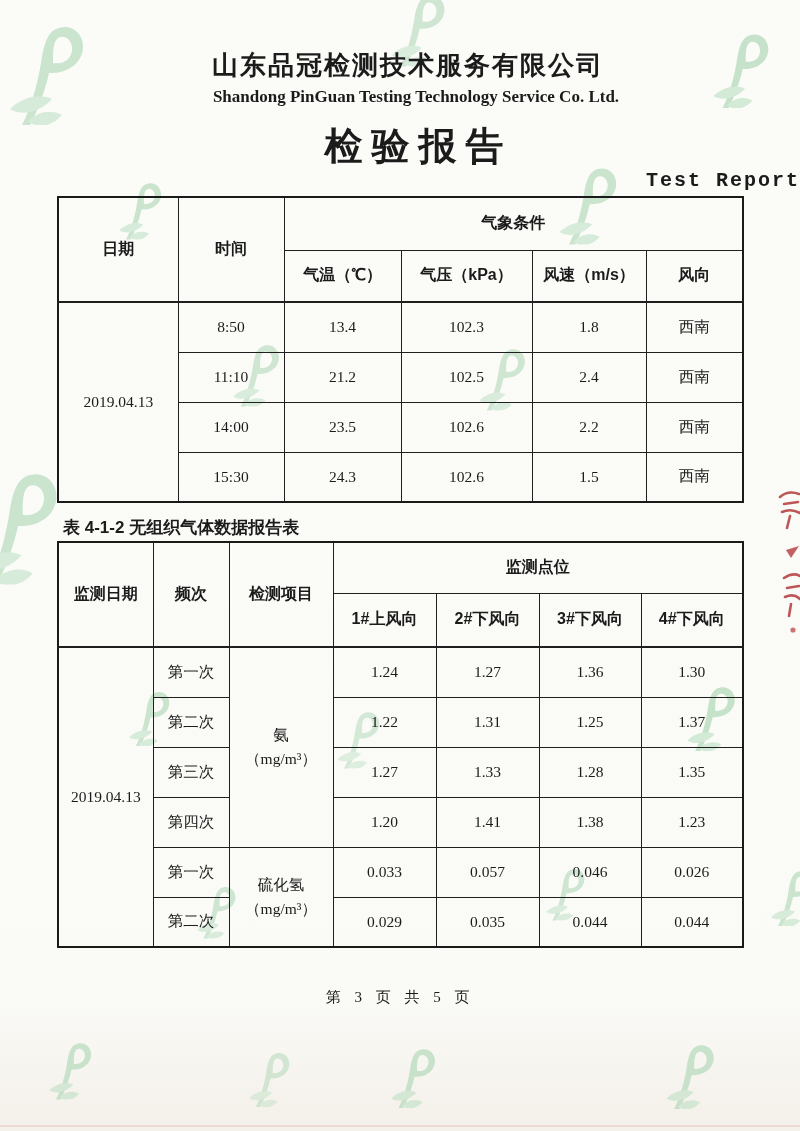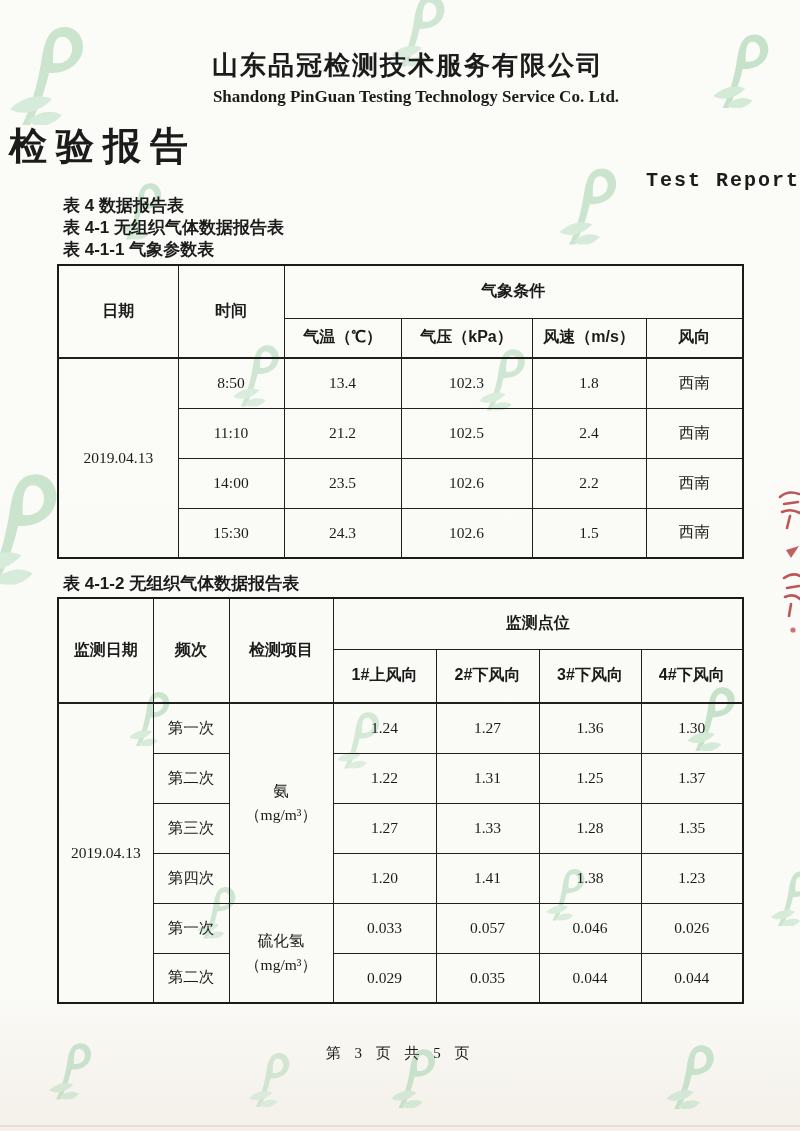--- a/index.html
+++ b/index.html
@@ -14,37 +14,37 @@
   .wm-layer { position:absolute; inset:0; z-index:1; pointer-events:none; }
   .wm { position:absolute; }
   .seal { position:absolute; right:0; top:470px; z-index:3; }
   .scan-edge { position:absolute; left:0; right:0; bottom:4px; height:2px;
     background:#e9d6ce; opacity:.8; z-index:0; }
 
   .company-cn { padding-top:48px; text-align:center;
     font:bold 26px/34px "Liberation Sans", sans-serif; letter-spacing:2px;margin-left:16px; }
   .company-en { margin-top:4px; text-align:center;
     font:bold 17px/21px "Liberation Serif", serif;margin-left:32px; }
-  .title-cn { margin-top:16px; text-align:left;
-    font:bold 38px/46px "Liberation Sans", sans-serif; letter-spacing:9px; text-indent:9px; }
+  .title-cn { margin-top:16px; text-align:center;
+    font:bold 38px/46px "Liberation Sans", sans-serif; letter-spacing:9px; text-indent:9px;padding-left:28px; }
   .title-en { text-align:right;
     font:bold 20px/24px "Liberation Mono", monospace; letter-spacing:2px; }
 
   .labels { margin:2px 0 0 63px; font:bold 17px/22px "Liberation Sans", sans-serif; }
   .label-412 { margin:14px 0 2px 63px; font:bold 17px/22px "Liberation Sans", sans-serif; }
 
   table { border-collapse:collapse; margin-left:57px; table-layout:fixed;
     border:2.5px solid #1a1a1a; background:transparent; }
   td { border:1.5px solid #1f1f1f; text-align:center; vertical-align:middle;
     padding:0; overflow:hidden; }
   .th { font-family:"Liberation Sans", sans-serif; font-weight:bold; font-size:16px; }
   .td { font-family:"Liberation Serif", serif; font-size:15.5px; }
   .thickb { border-bottom-width:2.5px; }
   .t1 { margin-top:3px; }
-  .t1h1 { height:53px; } .t1h2 { height:40px; } .t1d { height:50px; }
+  .t1h1 { height:53px; } .t1h2 { height:52px; } .t1d { height:50px; }
   .t2h1 { height:51px; } .t2h2 { height:54px; } .t2d { height:50px; }
   .item-cell div { line-height:24px; }
 
   .footer { margin-top:40px; text-align:center;
     font:15px/18px "Liberation Serif", serif; letter-spacing:5px; }
 </style>
 </head>
 <body>
 
 <svg width="0" height="0" style="position:absolute">
@@ -132,25 +132,20 @@
 
 <div class="scan-edge"></div>
 
 <div class="content">
 
   <div class="company-cn">山东品冠检测技术服务有限公司</div>
   <div class="company-en">Shandong PinGuan Testing Technology Service Co. Ltd.</div>
   <div class="title-cn">检验报告</div>
   <div class="title-en">Test Report</div>
 
-  <div class="labels">
-    <div>表 4 数据报告表</div>
-    <div>表 4-1 无组织气体数据报告表</div>
-    <div>表 4-1-1 气象参数表</div>
-  </div>
 
   <table class="t1">
     <colgroup>
       <col style="width:120px">
         <col style="width:106px">
         <col style="width:117px">
       <col style="width:131px">
         <col style="width:114px">
         <col style="width:97px">
     </colgroup>

